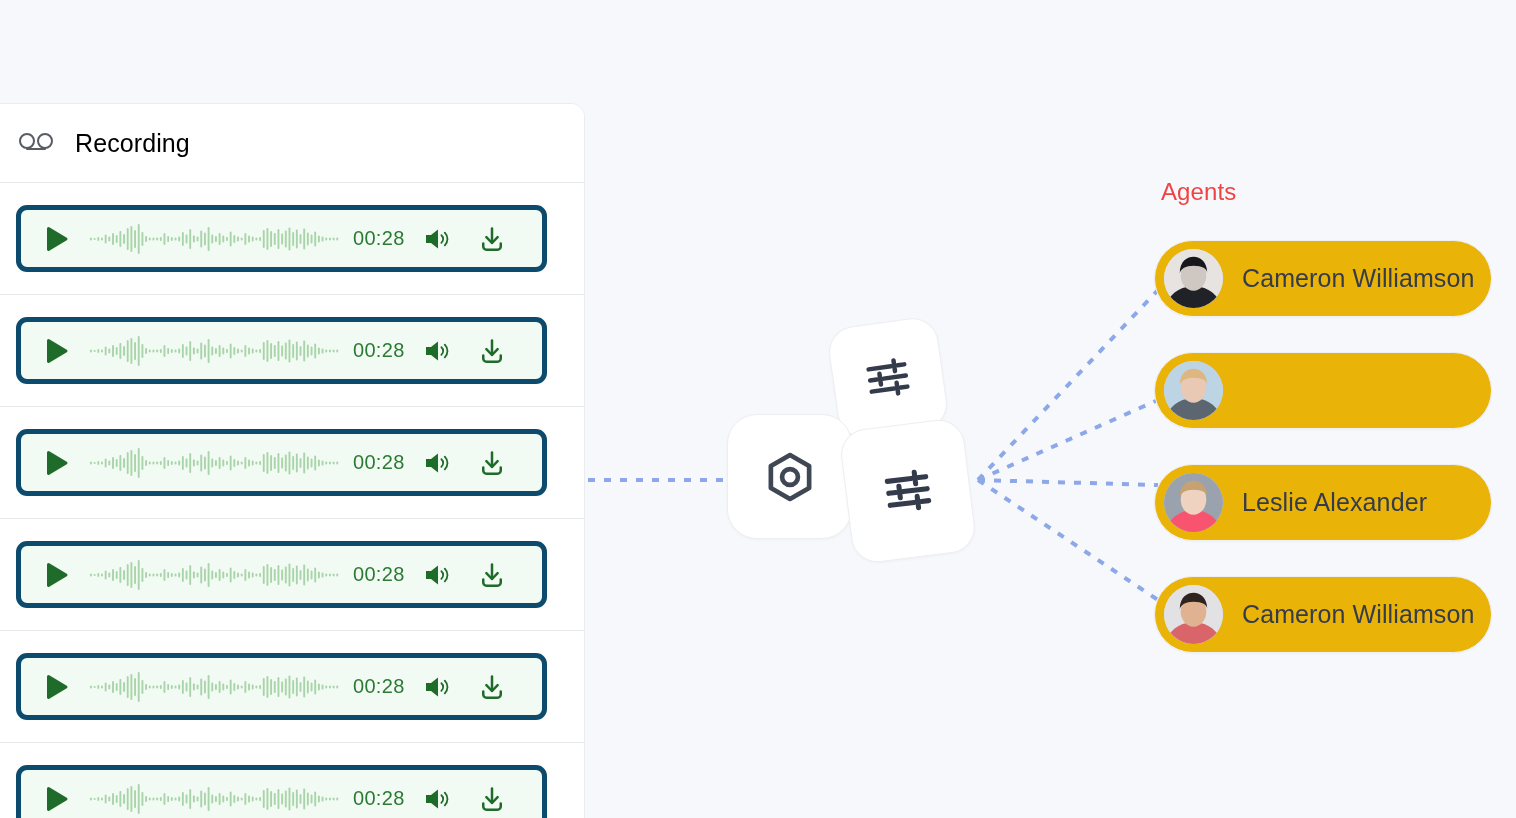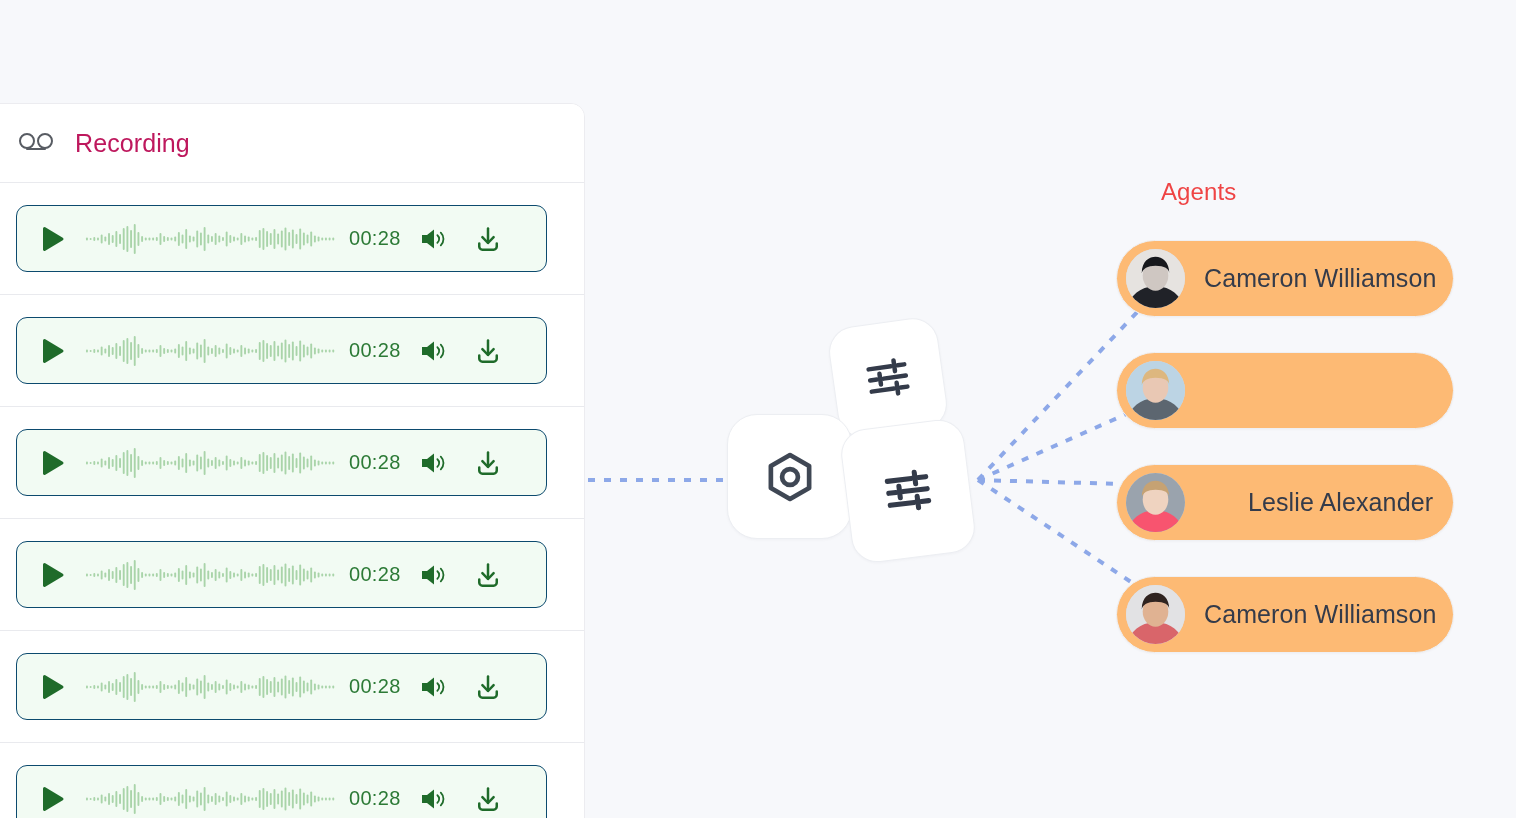--- a/index.html
+++ b/index.html
@@ -33,37 +33,37 @@
     display: flex;
     align-items: center;
     padding-left: 36px;
     border-bottom: 1px solid #e9eaee;
     background: #fff;
   }
   #voicemail-icon { width: 40px; height: 24px; flex: none; }
   #recording-title {
     margin-left: 18px;
     font-size: 25px;
-    color: #be185d;
+    color: #000000;
     letter-spacing: .1px;
     white-space: nowrap;
   }
 
   .rec-row {
     position: absolute;
     left: 0;
     width: 605px; height: 112px;
     border-bottom: 1px solid #e9eaee;
   }
   .rec-card {
     position: absolute;
     left: 35px; top: 22px;
     width: 531px; height: 67px;
     background: #f2fbf3;
-    border: 1px solid #0c4a6e;
+    border: 5px solid #0c4a6e;
     border-radius: 11px;
     display: flex;
     align-items: center;
   }
   .play-btn {
     margin-left: 18px;
     width: 34px; height: 34px;
     flex: none;
     display: flex; align-items: center; justify-content: center;
     cursor: pointer;
@@ -128,23 +128,23 @@
   
   #agents-title {
     position: absolute;
     left: 1161px; top: 178px;
     font-size: 24px;
     color: #ef4444;
     letter-spacing: .1px;
   }
   .agent-card {
     position: absolute;
-    left: 1116px;
+    left: 1154px;
     width: 338px; height: 77px;
-    background: #fdba74;
+    background: #eab308;
     border: 1px solid #eff0f3;
     border-radius: 40px;
     display: flex;
     align-items: center;
     box-shadow: 0 1px 2px rgba(30,40,70,.03);
     cursor: pointer;
     overflow: visible;
   }
   .agent-avatar {
     margin-left: 9px;
@@ -233,21 +233,21 @@
       <div class="agent-card" style="top: 352px;">
     <div class="agent-avatar">
           <svg viewBox="0 0 60 60" xmlns="http://www.w3.org/2000/svg">
     <rect width="60" height="60" fill="#bcd4e4"></rect>
     <path d="M0 60 C6 44 18 38 30 38 C42 38 54 44 60 60 Z" fill="#5c6670"></path>
     <ellipse cx="30" cy="27" rx="13" ry="15.5" fill="#e9c8b4"></ellipse>
     <path d="M16 25 C16 12 24 8 30 8 C37 8 44 13 44 25 C44 20 39 17 30 17 C22 17 17 20 16 25 Z" fill="#ddb77f"></path>
   </svg>
         </div>
       </div>
-      <div class="agent-card" style="top: 464px; gap: 44px;">
+      <div class="agent-card" style="top: 464px;">
     <div class="agent-avatar">
           <svg viewBox="0 0 60 60" xmlns="http://www.w3.org/2000/svg">
     <rect width="60" height="60" fill="#9aa3ad"></rect>
     <path d="M0 60 C6 44 18 38 30 38 C42 38 54 44 60 60 Z" fill="#f8546f"></path>
     <ellipse cx="30" cy="27" rx="13" ry="15.5" fill="#efd3c0"></ellipse>
     <path d="M16 25 C16 12 24 8 30 8 C37 8 44 13 44 25 C44 20 39 17 30 17 C22 17 17 20 16 25 Z" fill="#c6a273"></path>
   </svg>
         </div>
     <div class="agent-name">Leslie Alexander</div>
       </div>

